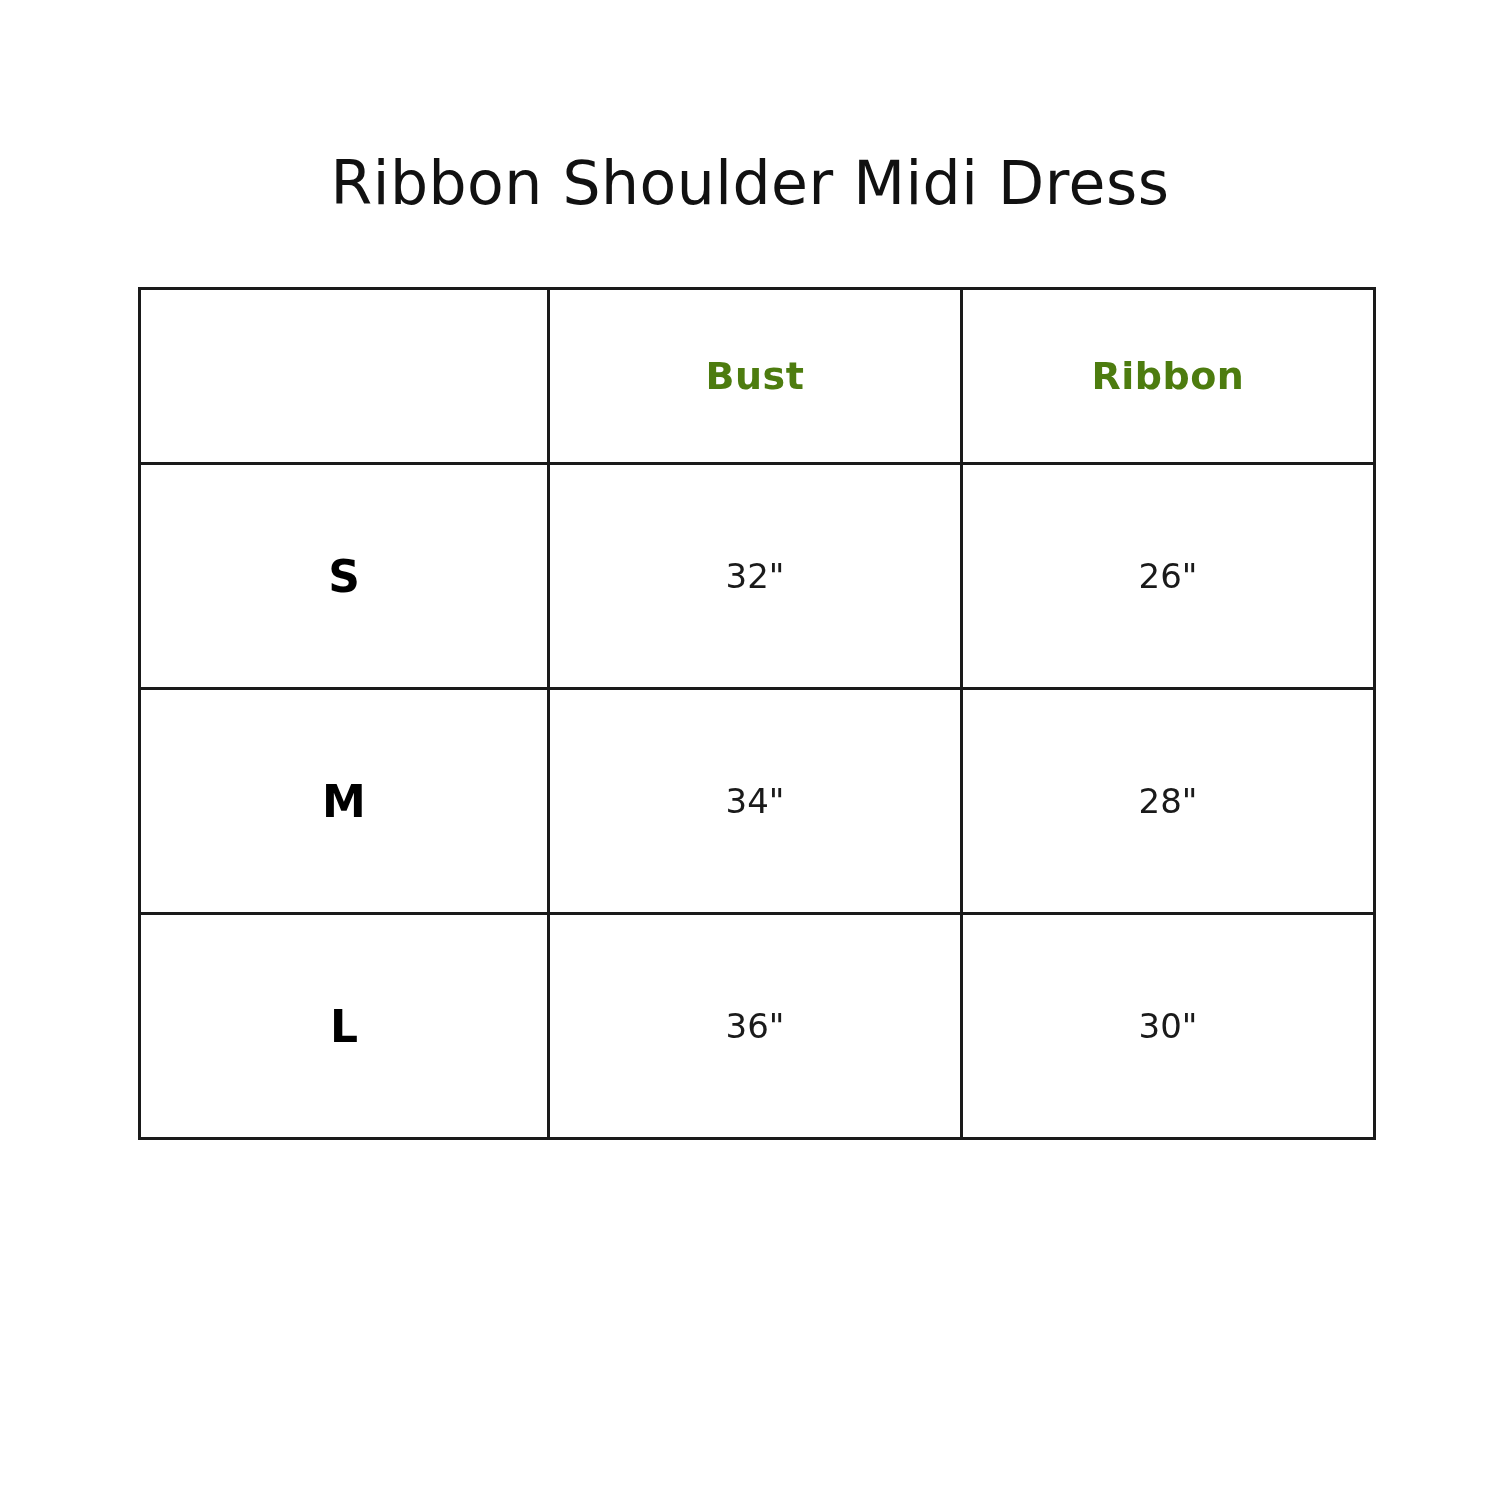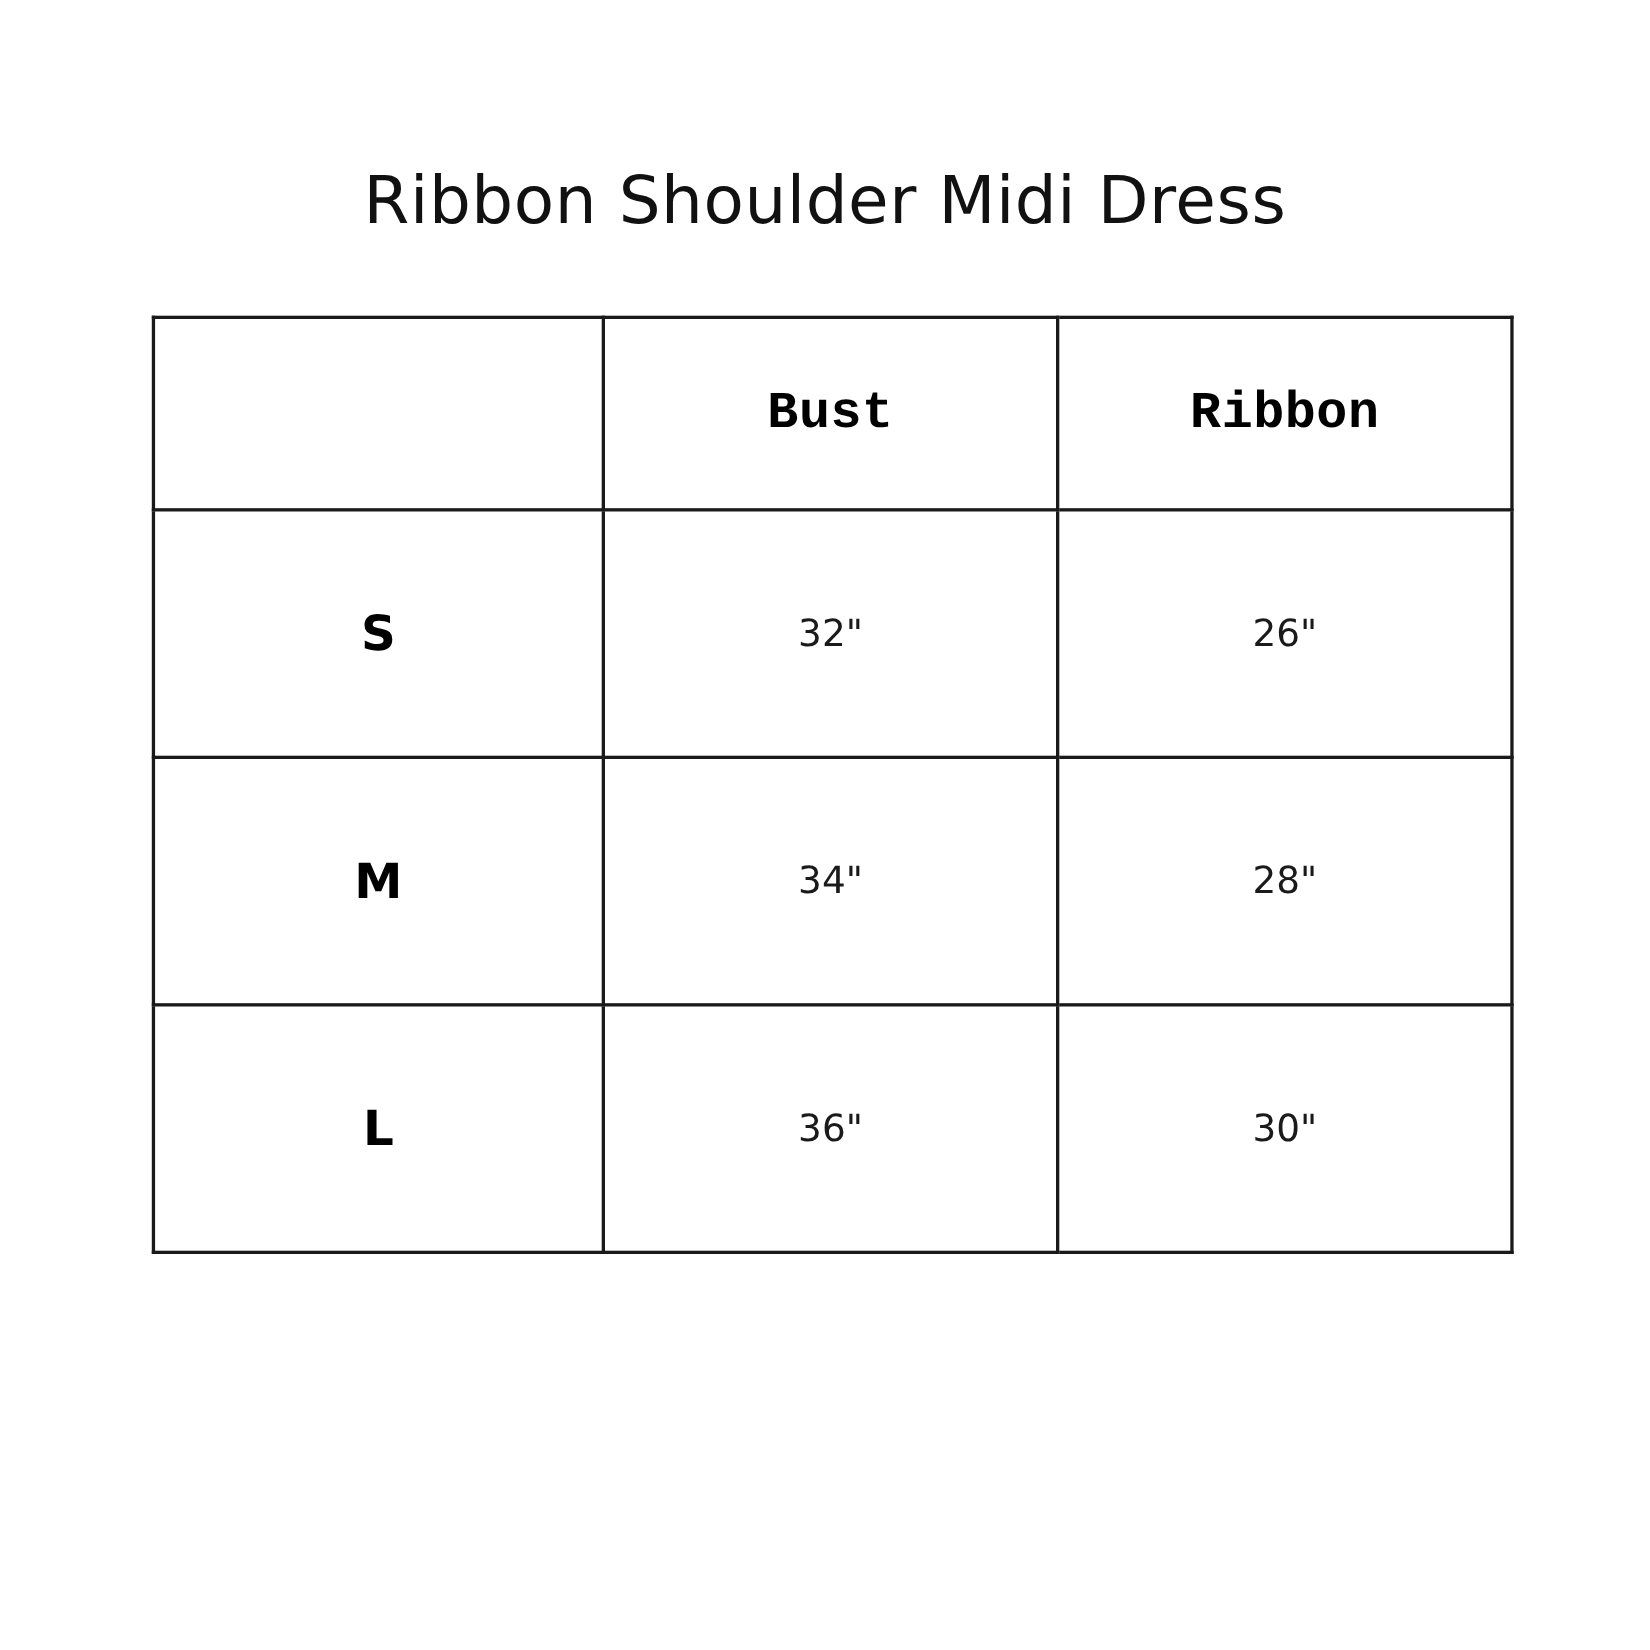--- a/index.html
+++ b/index.html
@@ -52,25 +52,24 @@
   .col-size { width: 406px; }
   .col-measure { width: 410px; }
 
   .head-row td, .head-row th {
     height: 172px;
   }
   .body-row td {
     height: 222px;
   }
   .head-label {
-    font-size: 47px;
+    font-size: 38px;
     font-weight: 800;
     letter-spacing: 0.5px;
-    color: #000000;
-    font-family: Liberation Mono, monospace;
+    color: #4d7c0f;
   }
   .size-label {
     font-size: 44px;
     font-weight: 800;
     color: #000000;
   }
   .measure-value {
     font-size: 34px;
     font-weight: 400;
     color: #1a1a1a;

